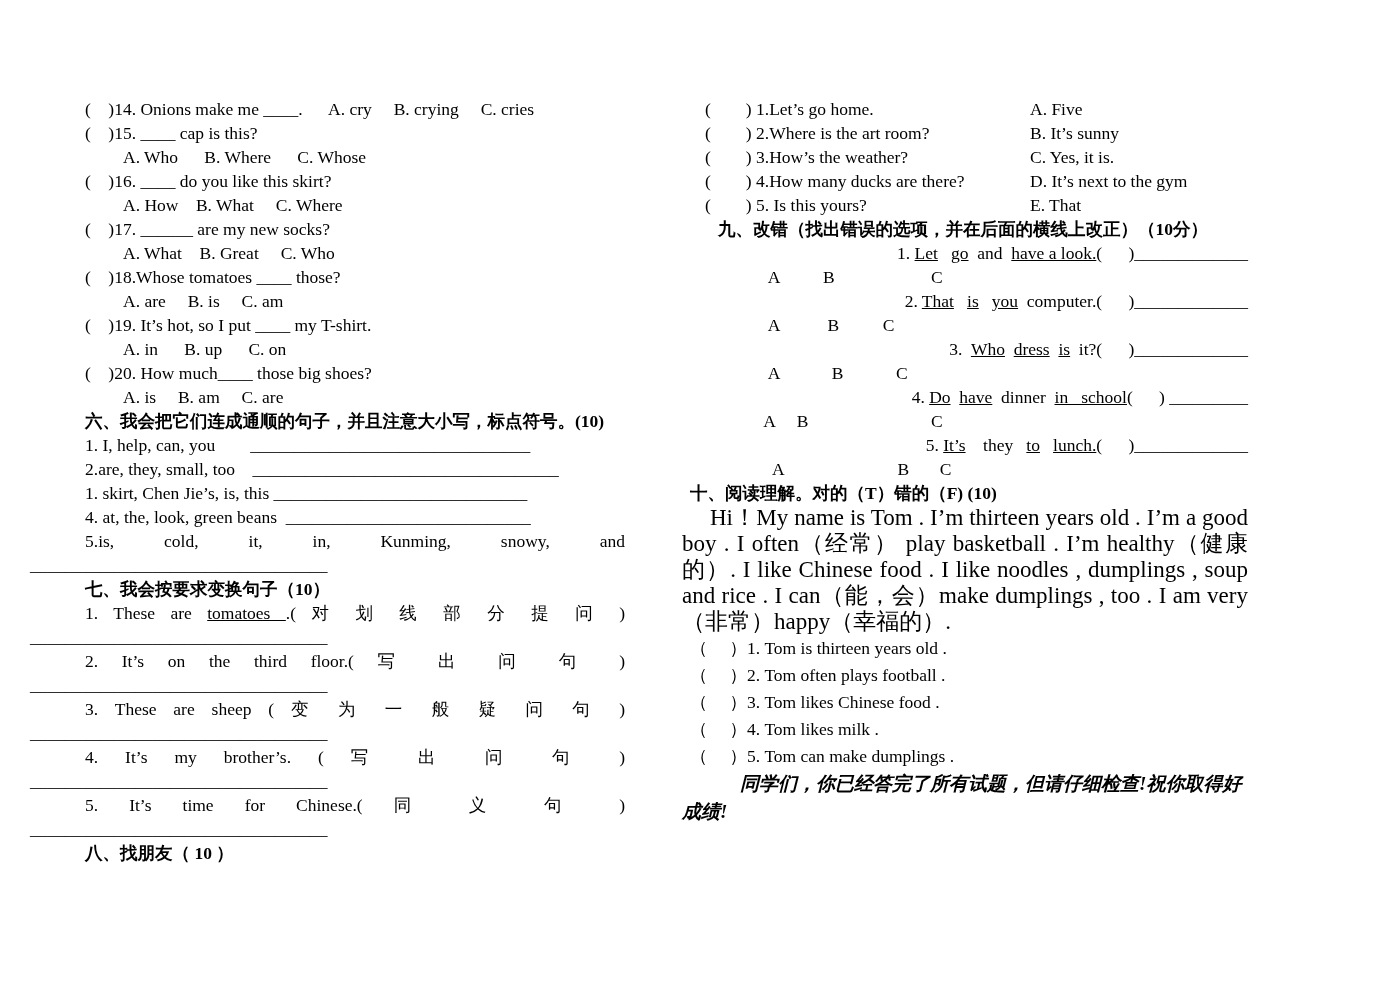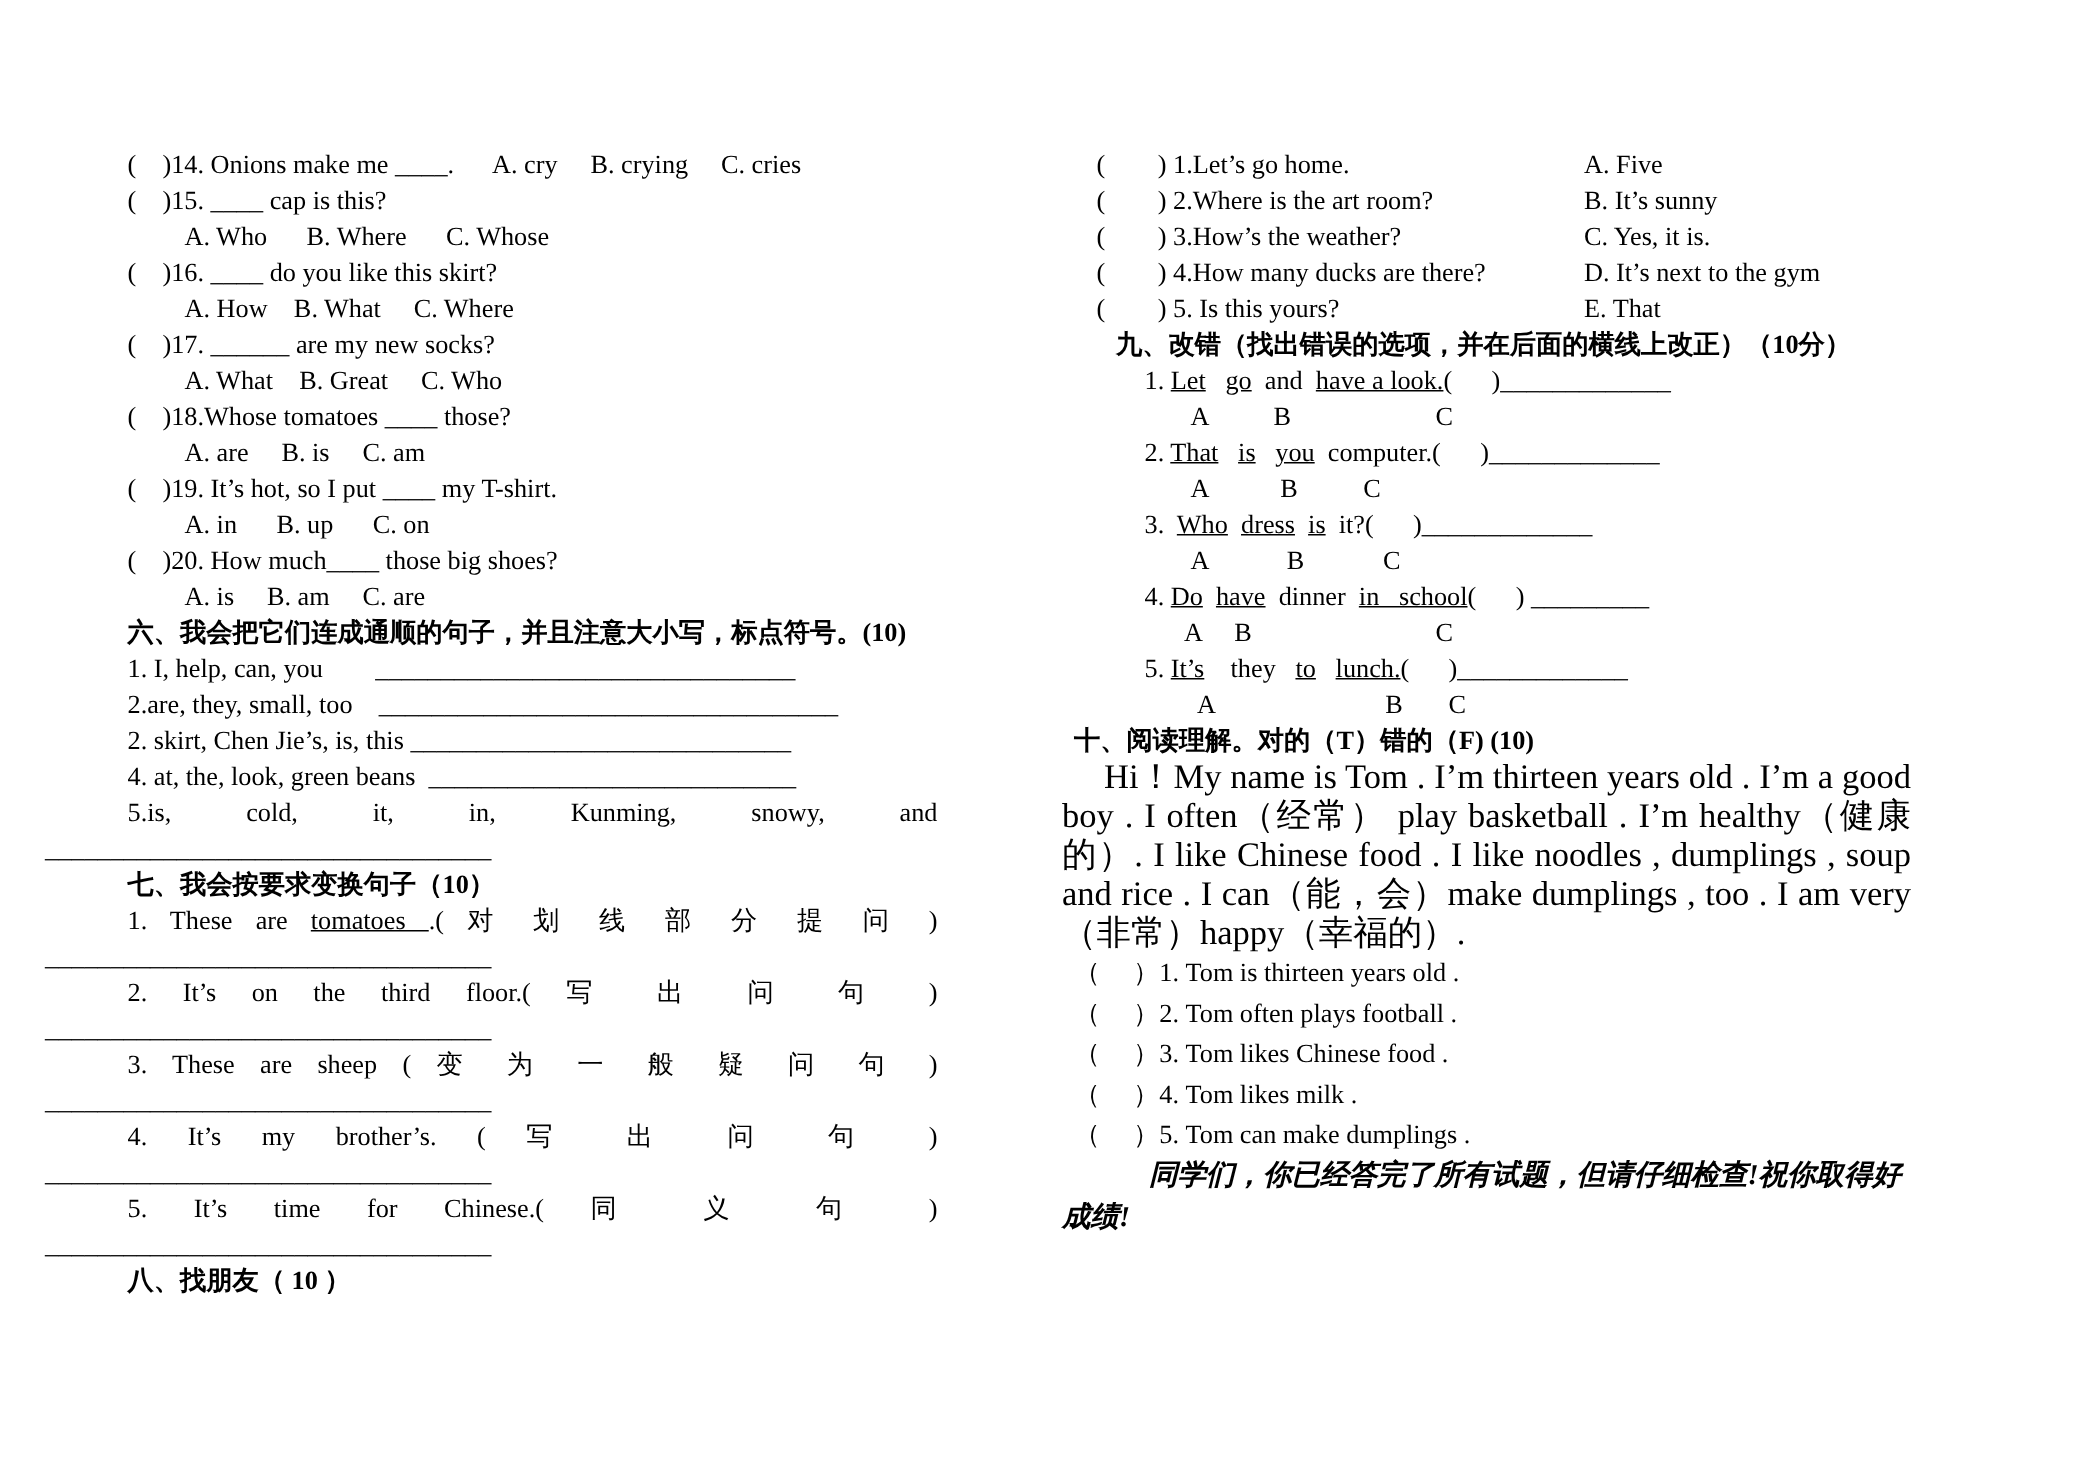--- a/index.html
+++ b/index.html
@@ -1,30 +1,30 @@
 <!DOCTYPE html>
 <html><head>
 <meta charset="utf-8">
 <style>
   html,body{margin:0;padding:0}
   body{width:1391px;height:982px;background:#ffffff;color:#000;
        font-family:"Liberation Serif","DejaVu Serif",serif;font-size:17.5px;
        position:relative;overflow:hidden}
   .col{position:absolute;top:97px}
   .col-left{left:85px;width:540px}
-  .col-right{left:708px;width:566px}
+  .col-right{left:682px;width:566px}
   .line{min-height:24px;line-height:24px;white-space:pre-wrap}
   .opts{padding-left:38px}
   .sec{font-weight:700}
   .u{text-decoration:underline}
   .jl{text-align:justify;text-align-last:justify;white-space:normal}
   .blank{margin-left:-55px}
   .mrow{display:flex}
   .mq{flex:0 0 325px}
-  .crow{display:flex;justify-content:flex-start;padding-left:55px}
+  .crow{display:flex;justify-content:flex-end;padding-left:55px}
   .cabc{padding-left:55px}
   .s9t{padding-left:36px}
   .m23{padding-left:23px}
   .m8{padding-left:8px}
   .para{font-size:23px;line-height:26px;text-align:justify;text-indent:28px;white-space:normal}
   .tf{line-height:27px;min-height:27px}
   .footer{font-weight:700;font-style:italic;font-size:19px;
           line-height:28px;text-indent:58px;white-space:normal}
 </style>
 </head>
@@ -48,21 +48,21 @@
 
   <div class="line">(    )19. It’s hot, so I put ____ my T-shirt.</div>
   <div class="line opts">A. in      B. up      C. on</div>
 
   <div class="line">(    )20. How much____ those big shoes?</div>
   <div class="line opts">A. is     B. am     C. are</div>
 
   <div class="line sec">六、我会把它们连成通顺的句子，并且注意大小写，标点符号。(10)</div>
   <div class="line">1. I, help, can, you        ________________________________</div>
   <div class="line">2.are, they, small, too    ___________________________________</div>
-  <div class="line">2. skirt, Chen Jie’s, is, this _____________________________</div>
+  <div class="line">1. skirt, Chen Jie’s, is, this _____________________________</div>
   <div class="line">4. at, the, look, green beans  ____________________________</div>
   <div class="line jl">5.is, cold, it, in, Kunming, snowy, and</div>
   <div class="line blank">__________________________________</div>
 
   <div class="line sec">七、我会按要求变换句子（10）</div>
 
   <div class="line jl"><span>1. These are </span><span class="u"> tomatoes </span><span>.( 对 划 线 部 分 提 问 )</span></div>
   <div class="line blank">__________________________________</div>
 
   <div class="line jl"><span>2. It’s on the third floor.( 写 出 问 句 )</span><span class="u"></span><span></span></div>

